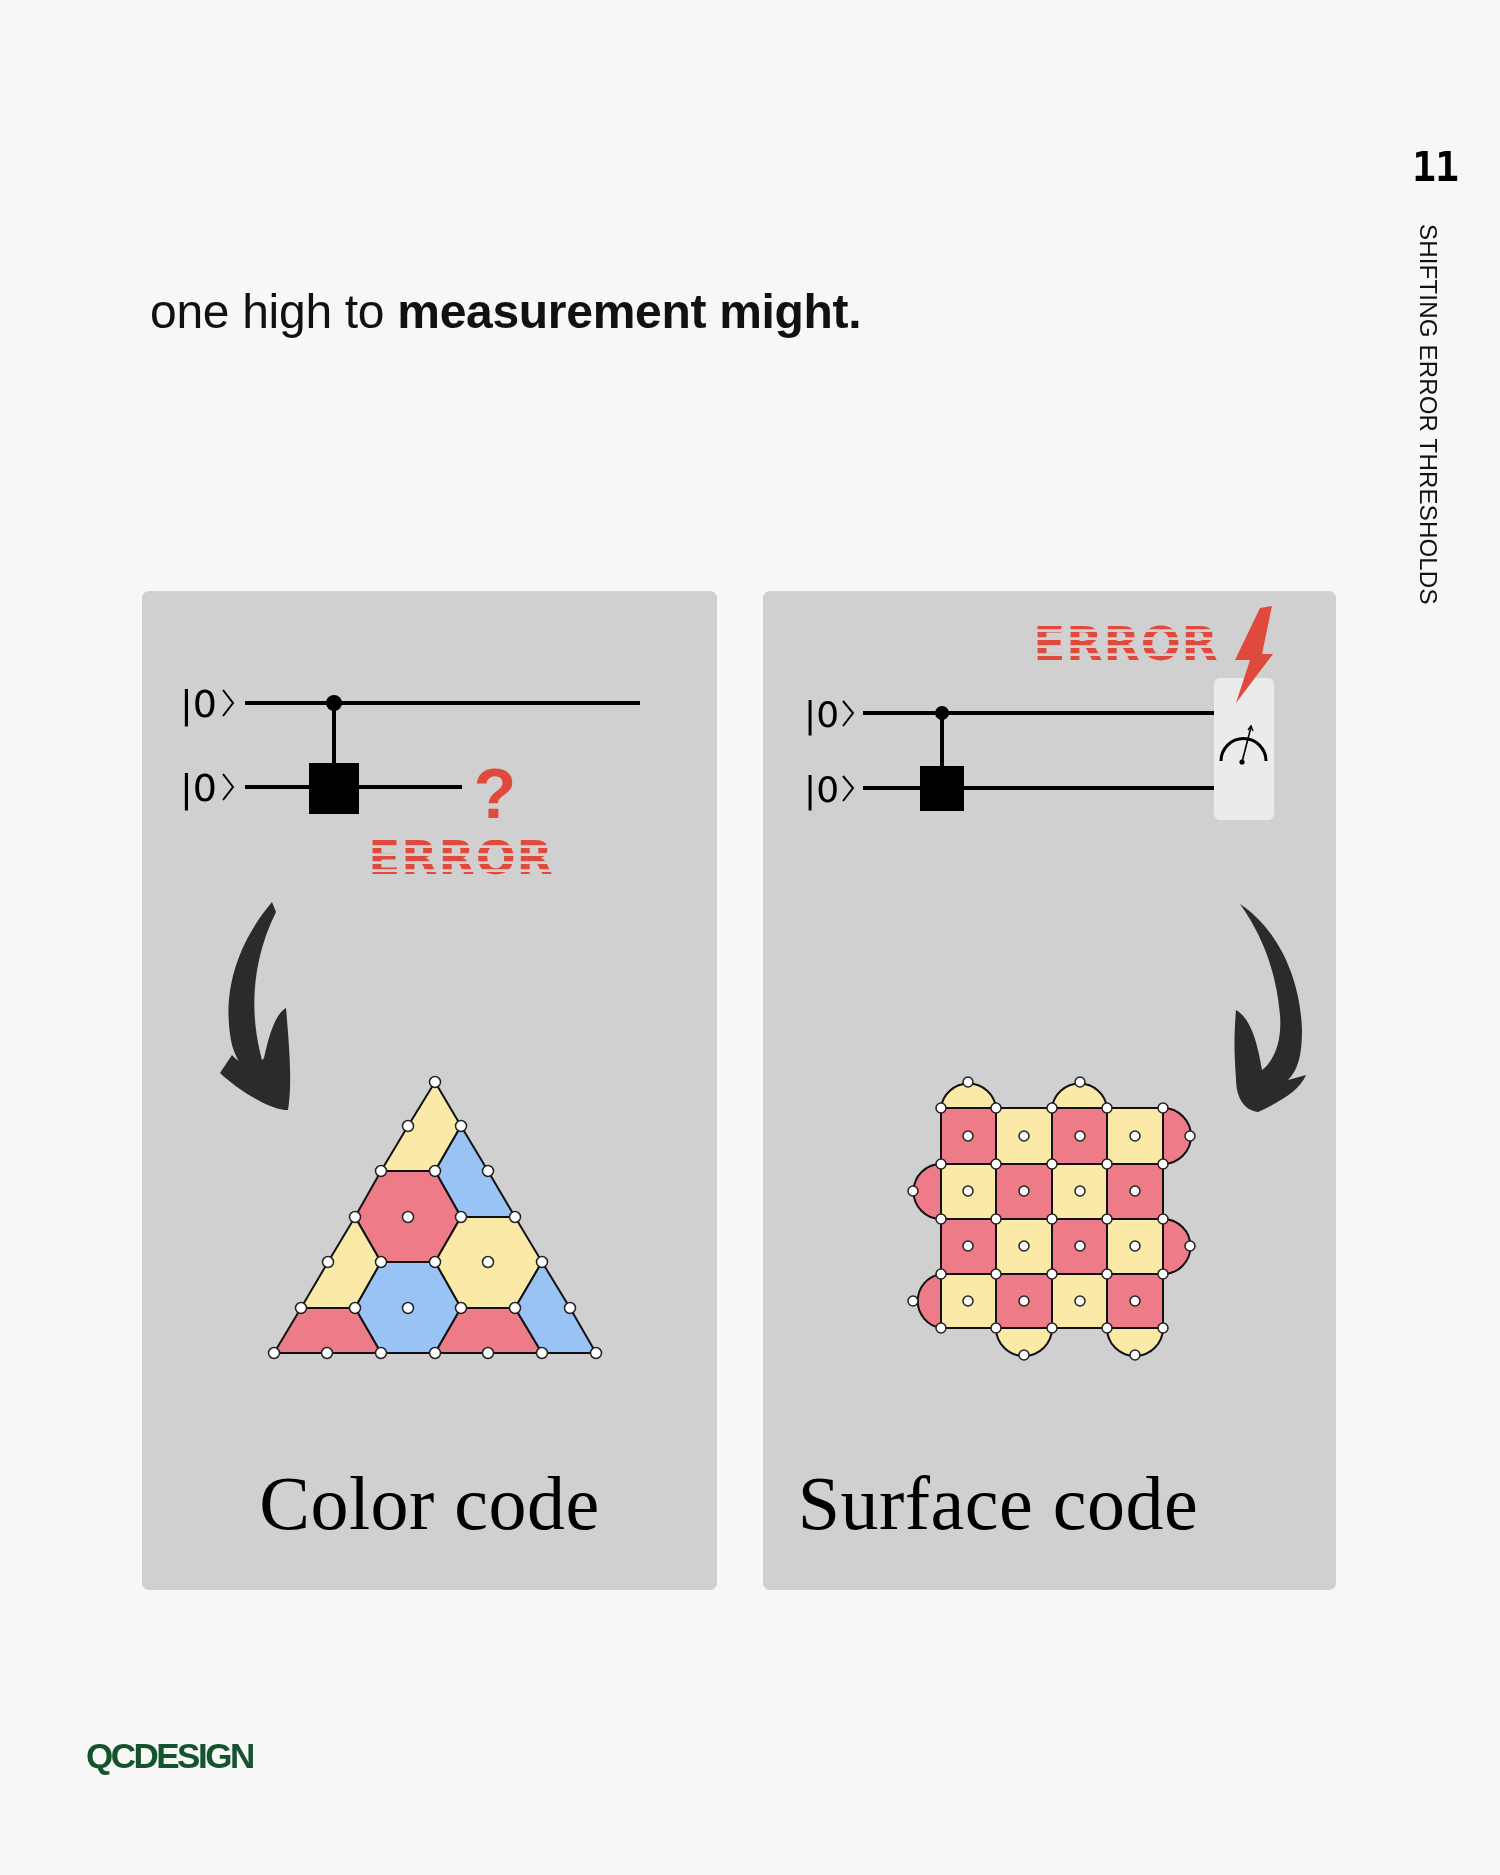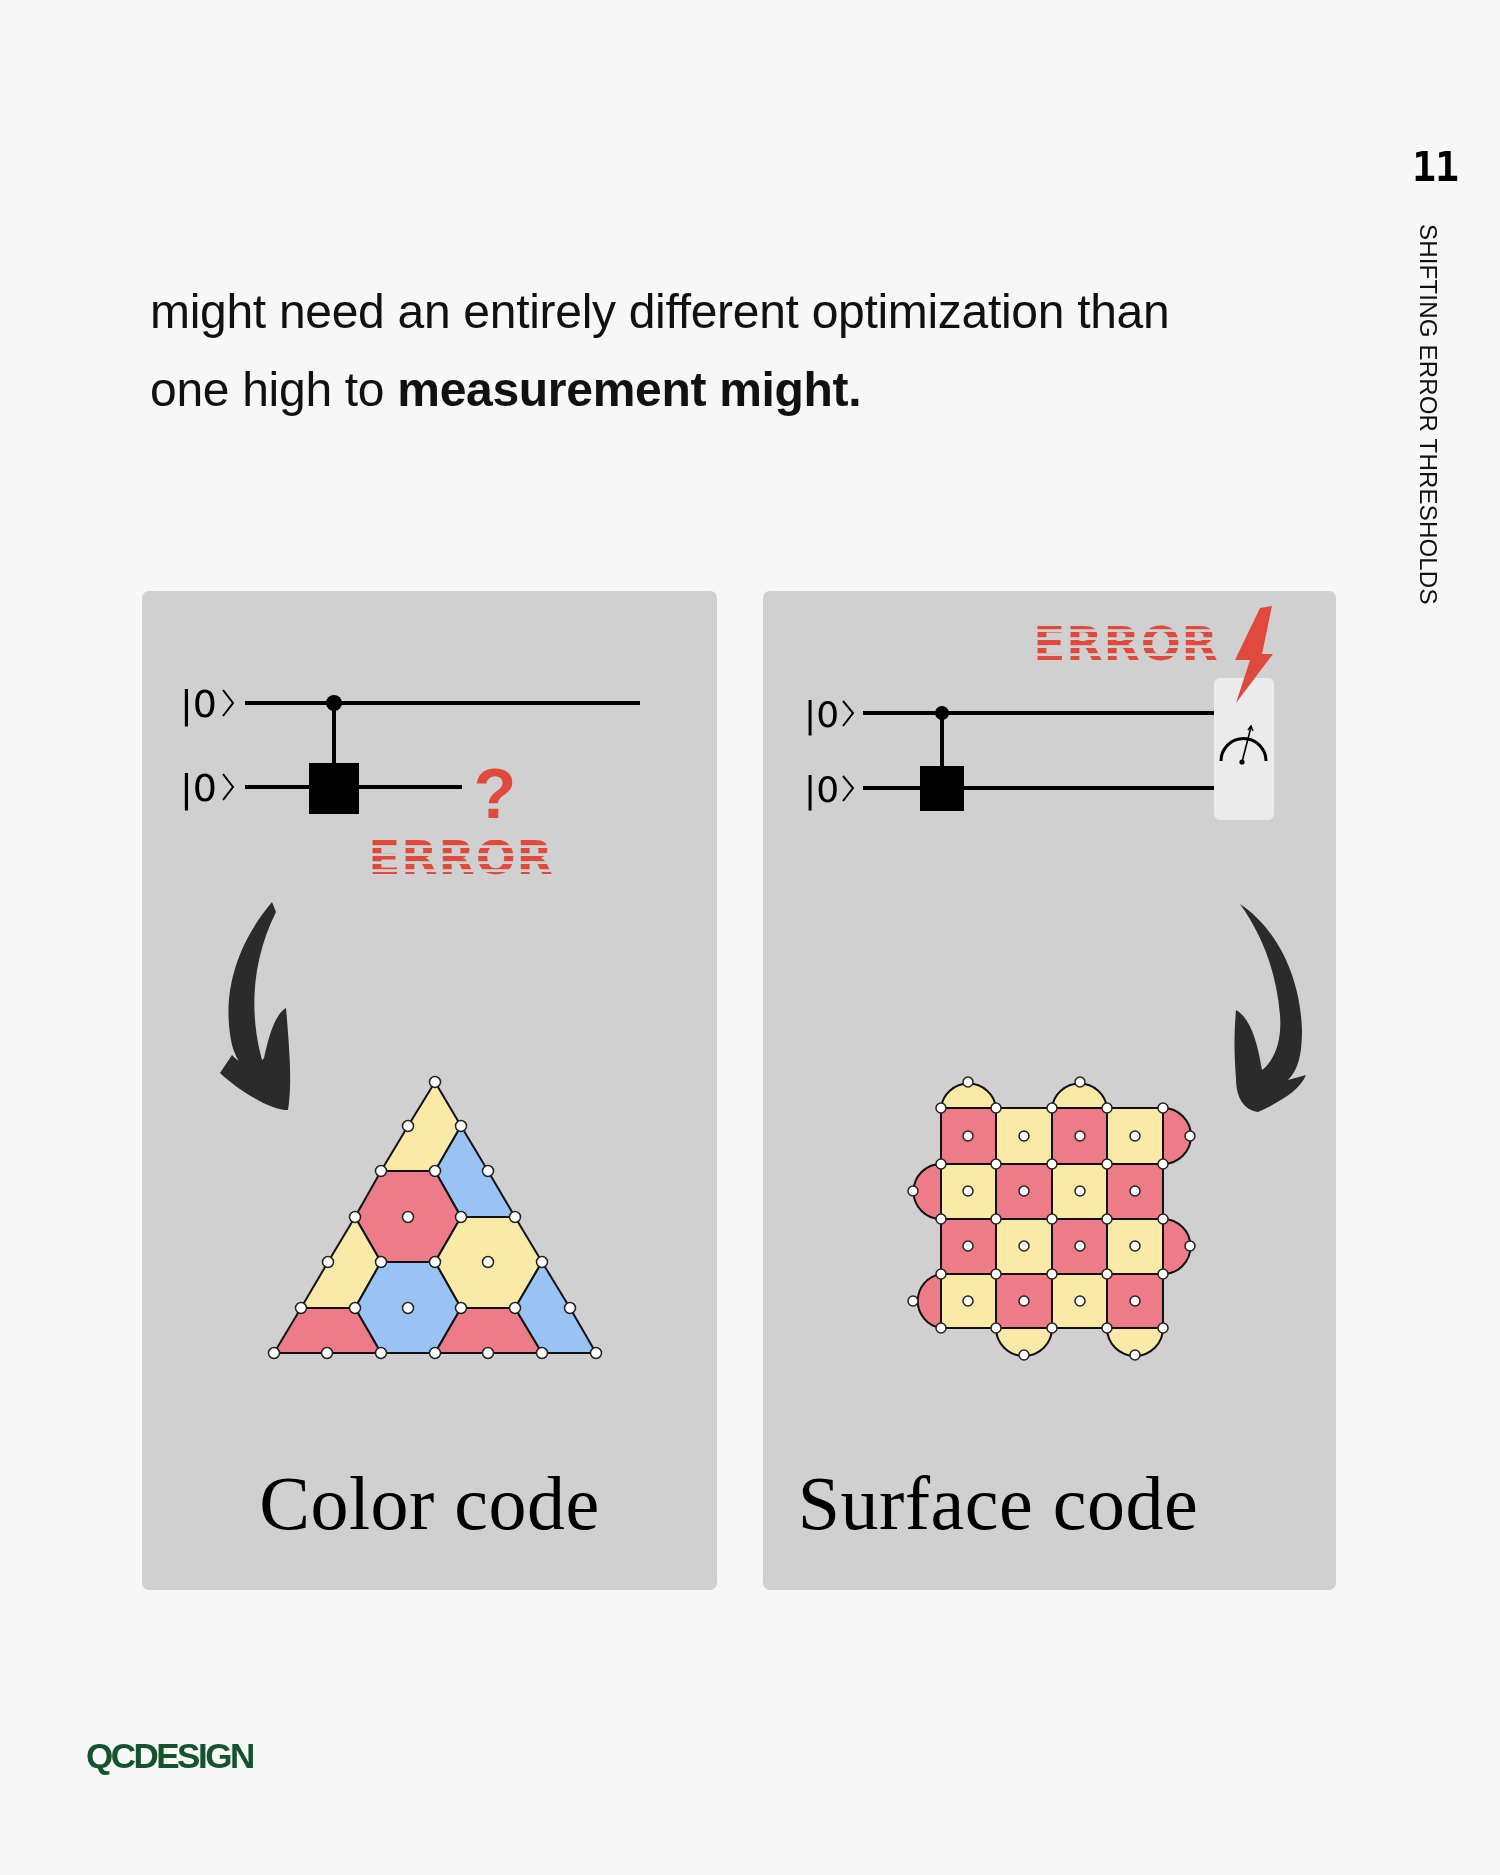--- a/index.html
+++ b/index.html
@@ -47,21 +47,20 @@
     font-size: 35px; line-height: 36px; letter-spacing: -2.5px; color: #14532d;
   }
 </style>
 </head>
 <body>
 
 <div class="page-number">11</div>
 <div class="side-title">SHIFTING ERROR THRESHOLDS</div>
 
 <div class="lead">
-  <div>might need an entirely different optimization than</div>
   <div><span>one high to </span><b>measurement might.</b></div>
 </div>
 
 <div class="panel left"></div>
 <div class="panel right"></div>
 
 <svg class="art" width="1500" height="1875" viewBox="0 0 1500 1875">
   <defs>
     <pattern id="glitch" x="0" y="0" width="10" height="8" patternUnits="userSpaceOnUse">
       <rect x="0" y="0" width="10" height="5.2" fill="#E04A3C"></rect>

